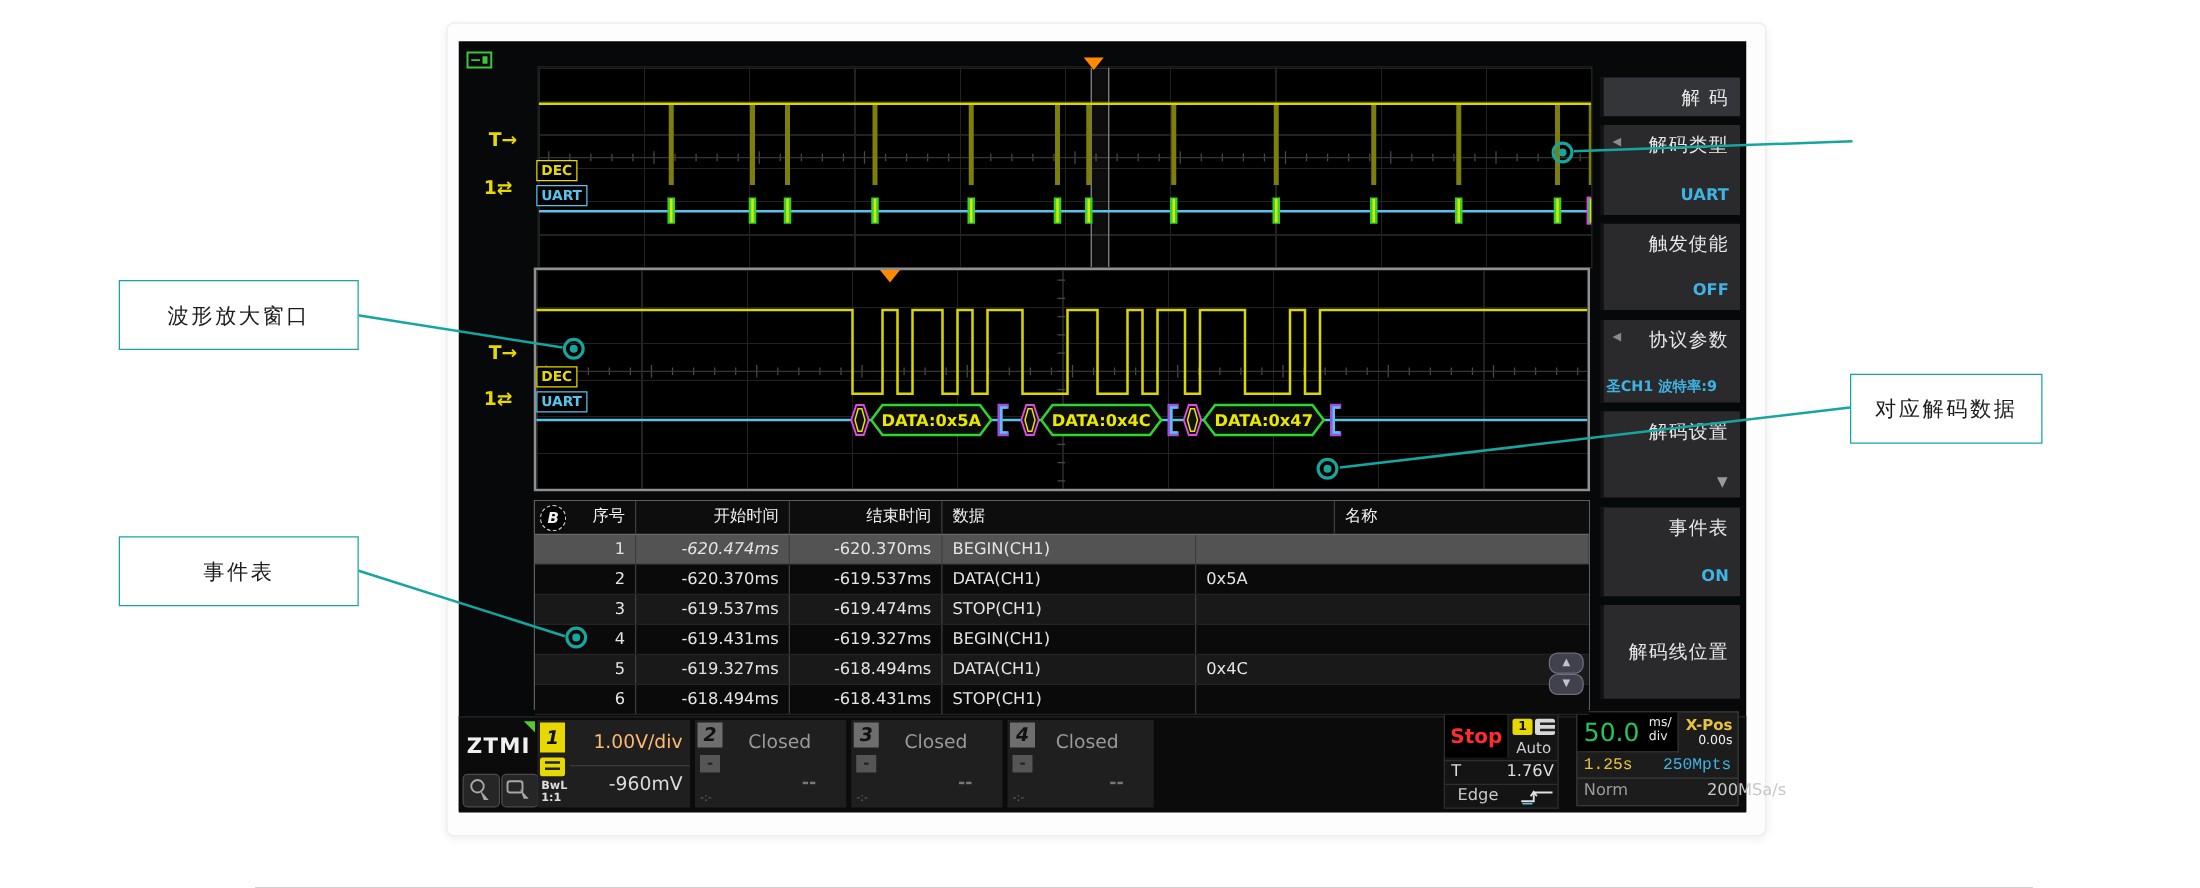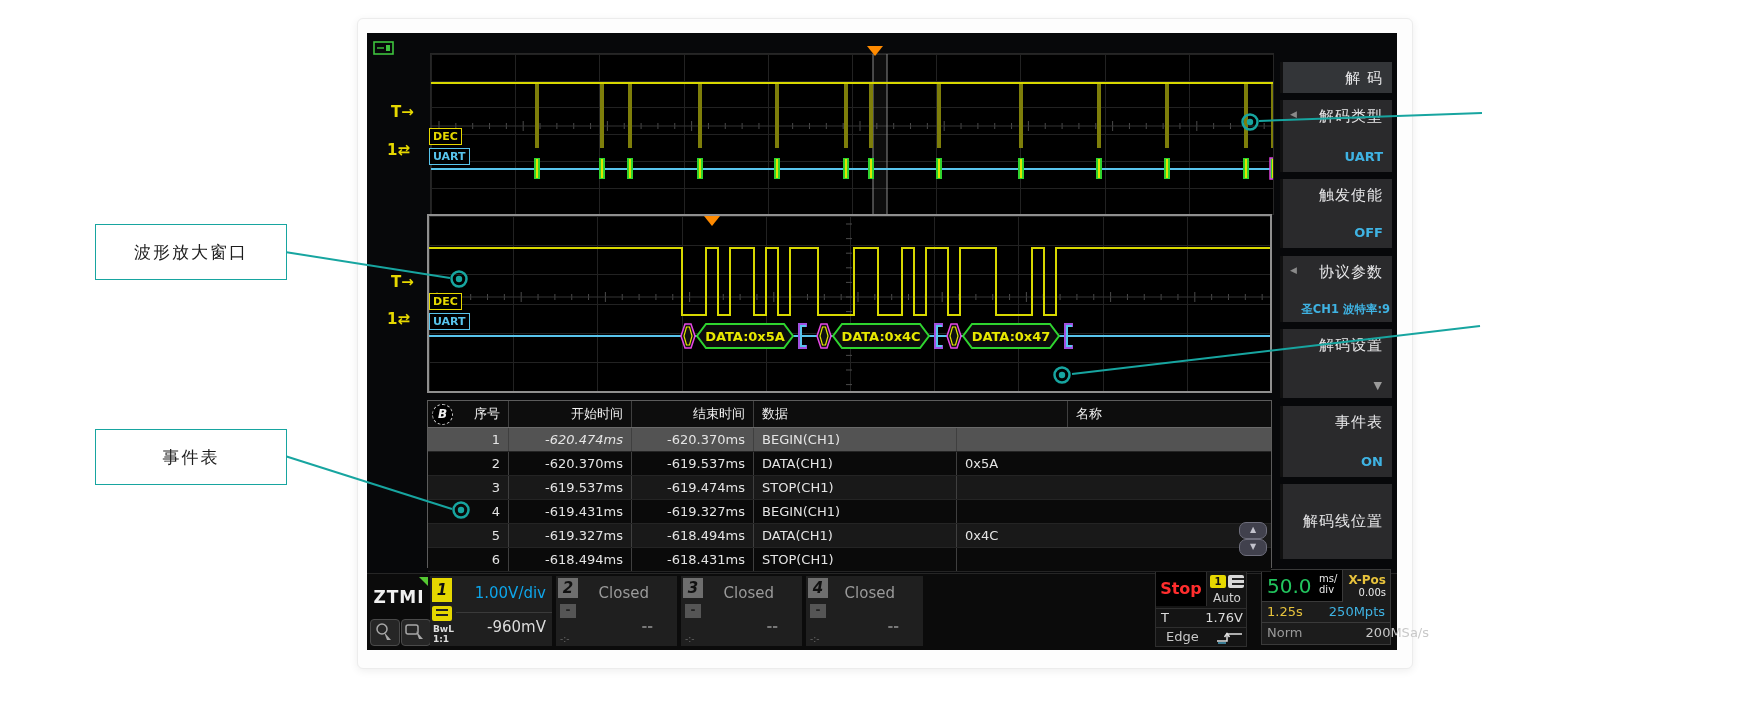--- a/index.html
+++ b/index.html
@@ -50,21 +50,21 @@
             border-radius:4px;z-index:3;}
   .chans{position:absolute;left:63px;top:543px;height:70px;display:flex;gap:4px;z-index:3;}
   .chan{position:relative;background:#1f1f1f;height:70px;}
   .chan .num{position:absolute;left:2px;top:2px;width:20px;height:24px;text-align:center;line-height:24px;
              font-weight:bold;font-style:italic;font-size:15px;color:#111;}
   .chan .num.on{background:#e6d800;}
   .chan .num.off{background:#6e6e6e;height:20px;line-height:20px;}
   .cpl{position:absolute;left:2px;top:30px;width:20px;height:15px;background:#e6d800;border-radius:2px;}
   .cpl i,.dcico i{position:absolute;left:4px;width:12px;border-top:2px solid #222;}
   .tiny{position:absolute;font-size:9px;color:#ddd;line-height:9px;font-weight:bold;}
-  .vdiv{position:absolute;right:6px;top:8px;font-size:15px;color:#0ea5e9;text-align:center;}
+  .vdiv{position:absolute;right:6px;top:8px;font-size:15px;color:#fdba74;text-align:center;}
   .voff{position:absolute;right:6px;top:42px;font-size:15px;color:#dcdcdc;}
   .chan .sep{position:absolute;left:26px;right:0;top:36px;border-top:1px solid #3a3a3a;}
   .closed{position:absolute;right:28px;top:8px;font-size:15px;color:#9a9a9a;}
   .dashbadge{position:absolute;left:4px;top:28px;width:16px;height:14px;background:#555;color:#222;
              text-align:center;line-height:13px;font-weight:bold;font-size:12px;}
   .ddash{position:absolute;right:24px;top:42px;color:#787878;font-size:14px;font-weight:bold;}
   .dtime{position:absolute;left:4px;bottom:2px;color:#6a6a6a;font-size:9px;}
 
   .trigpanel{position:absolute;left:788px;top:538px;width:90px;height:74px;background:#141414;
              border:1px solid #2e2e2e;z-index:3;}
@@ -80,32 +80,32 @@
          color:#c8c8c8;font-size:13px;line-height:18px;}
 
   .tbpanel{position:absolute;left:894px;top:536px;width:130px;height:76px;background:#1c1c1c;
            border:1px solid #3a3a3a;box-sizing:border-box;z-index:3;}
   .tb-scale{position:absolute;left:0;top:0;width:80px;height:31px;background:#000;border-right:1px solid #3a3a3a;
             border-bottom:1px solid #3a3a3a;}
   .tb-scale .big{position:absolute;left:5px;top:4px;font-size:20px;color:#22c55e;}
   .tb-scale .u1{position:absolute;left:57px;top:3px;font-size:10px;color:#e8e8e8;line-height:11px;}
   .xpos-l{position:absolute;right:4px;top:3px;color:#e8c33c;font-size:12px;font-weight:bold;}
   .xpos-v{position:absolute;right:4px;top:17px;color:#ececec;font-size:10px;}
-  .tb-r2{position:absolute;left:0;top:31px;width:100%;height:21px;border-bottom:1px solid #3a3a3a;font-size:13px;line-height:21px;}
+  .tb-r2{position:absolute;left:0;top:31px;width:100%;height:21px;border-bottom:1px solid #3a3a3a;font-size:13px;line-height:21px;font-family:Liberation Mono, monospace;}
   .tb-r3{position:absolute;left:0;top:52px;width:100%;height:22px;font-size:13px;line-height:22px;padding-left:44px;}
   .yel{color:#e8c33c;} .cyn{color:#3fb3e3;} .gry{color:#9a9a9a;} .lgt{color:#c8c8c8;}
   .fl{position:absolute;left:5px;} .fr{position:absolute;right:5px;}
 
   
   .menu-block{position:absolute;left:913px;width:112px;background:#2a2a2c;border-left:3px solid #101010;
               box-sizing:border-box;color:#e8e8ea;font-size:15px;z-index:3;}
   .menu-block.title{background:#333538;}
   .mb-label{position:absolute;right:9px;top:7px;letter-spacing:1px;white-space:nowrap;}
   .mb-value{position:absolute;right:9px;bottom:8px;color:#3fb3e3;font-weight:bold;font-size:13px;}
-  .mb-value.full{left:2px;right:2px;text-align:right;font-size:11.5px;white-space:nowrap;bottom:5px;}
+  .mb-value.full{left:2px;right:2px;text-align:left;font-size:11.5px;white-space:nowrap;bottom:5px;}
   .mb-arrowl{position:absolute;left:7px;top:9px;color:#8a8a8a;font-size:9px;}
   .mb-arrowd{position:absolute;right:10px;bottom:6px;color:#9a9a9a;font-size:11px;}
 
   
   .callout{position:absolute;display:flex;align-items:center;justify-content:center;background:#fff;
            border:1.5px solid #17a5a0;color:#1d1d1d;font-size:17px;letter-spacing:2px;z-index:60;}
   .callout-layer{position:absolute;left:0;top:0;width:1760px;height:710px;pointer-events:none;z-index:55;}
   .scope-icon{position:absolute;left:5px;top:6px;z-index:6;}
 </style>
 </head>
@@ -505,14 +505,15 @@
       <circle cx="459" cy="279" r="7.5" fill="none" stroke="#17a5a0" stroke-width="2.5"></circle>
       <circle cx="459" cy="279" r="3.2" fill="#17a5a0"></circle>
       <line x1="1480" y1="326" x2="1072" y2="374" stroke="#17a5a0" stroke-width="2"></line>
       <circle cx="1062" cy="375" r="7.5" fill="none" stroke="#17a5a0" stroke-width="2.5"></circle>
       <circle cx="1062" cy="375" r="3.2" fill="#17a5a0"></circle>
       <line x1="285" y1="456" x2="452" y2="509" stroke="#17a5a0" stroke-width="2"></line>
       <circle cx="461" cy="510" r="7.5" fill="none" stroke="#17a5a0" stroke-width="2.5"></circle>
       <circle cx="461" cy="510" r="3.2" fill="#17a5a0"></circle>
     </svg>
     <div class="callout" style="left: 95px; top: 224px; width: 190px; height: 54px;">波形放大窗口</div>
+    <div class="callout" style="left: 1480px; top: 299px; width: 152px; height: 54px;">对应解码数据</div>
     <div class="callout" style="left: 95px; top: 429px; width: 190px; height: 54px;">事件表</div>
   </div>
 
 </body></html>

